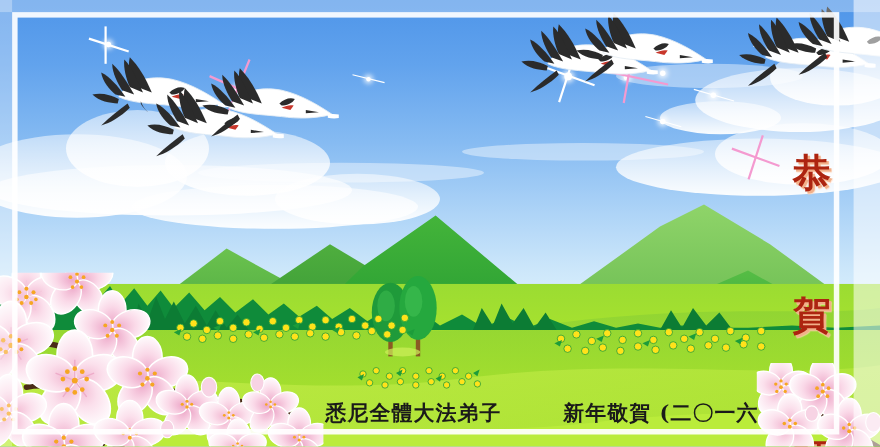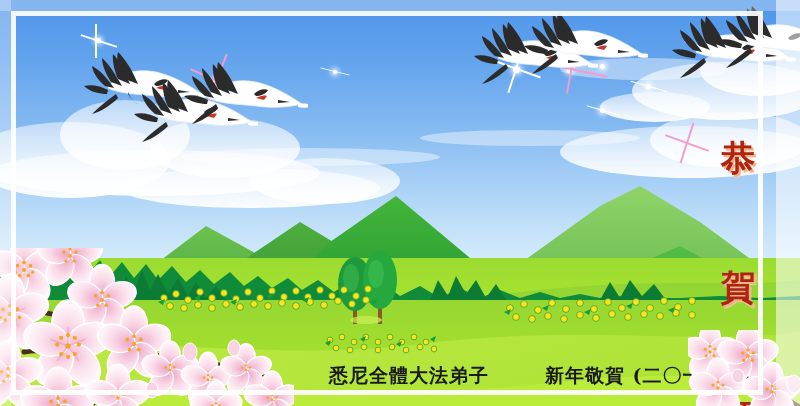--- a/index.html
+++ b/index.html
@@ -81,21 +81,20 @@
   .sigtext {
     position: absolute;
     bottom: 17px;
     font-family: "DejaVu Serif", "Liberation Serif", serif;
     font-size: 19px;
     font-weight: bold;
     color: #1a1a1a;
     letter-spacing: 1px;
     white-space: nowrap;
     z-index: 40;
-    margin-left: 33px;
   }
   #sig-left  { left: 296px; }
   #sig-right { left: 512px; }
   
   #frame {
     position: absolute;
     left: 11px; top: 11px;
     width: 752px; height: 384px;
     border: 5px solid rgba(255,255,255,0.92);
     box-sizing: border-box;

